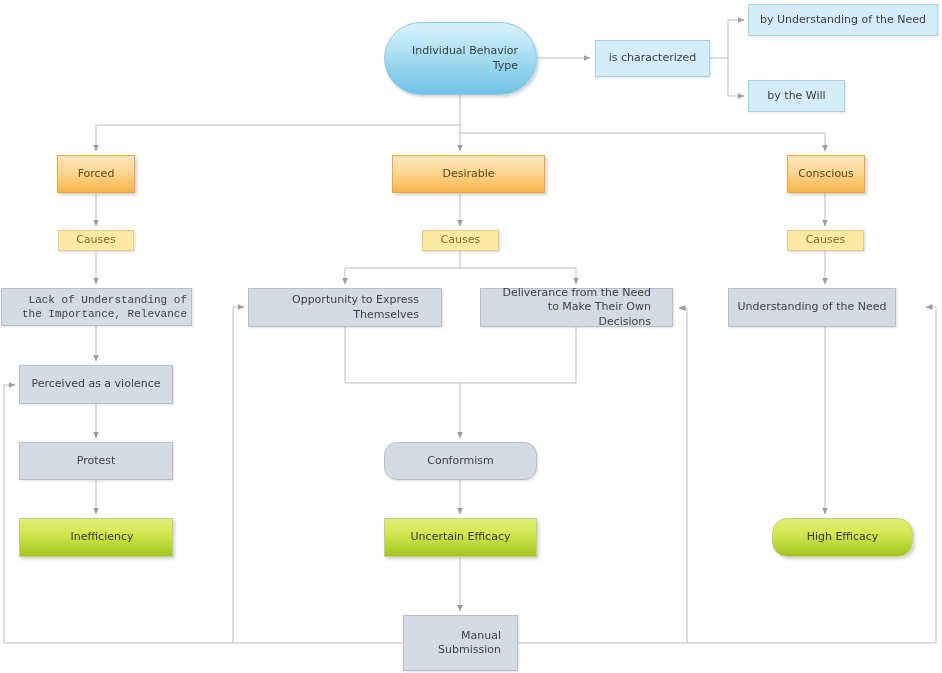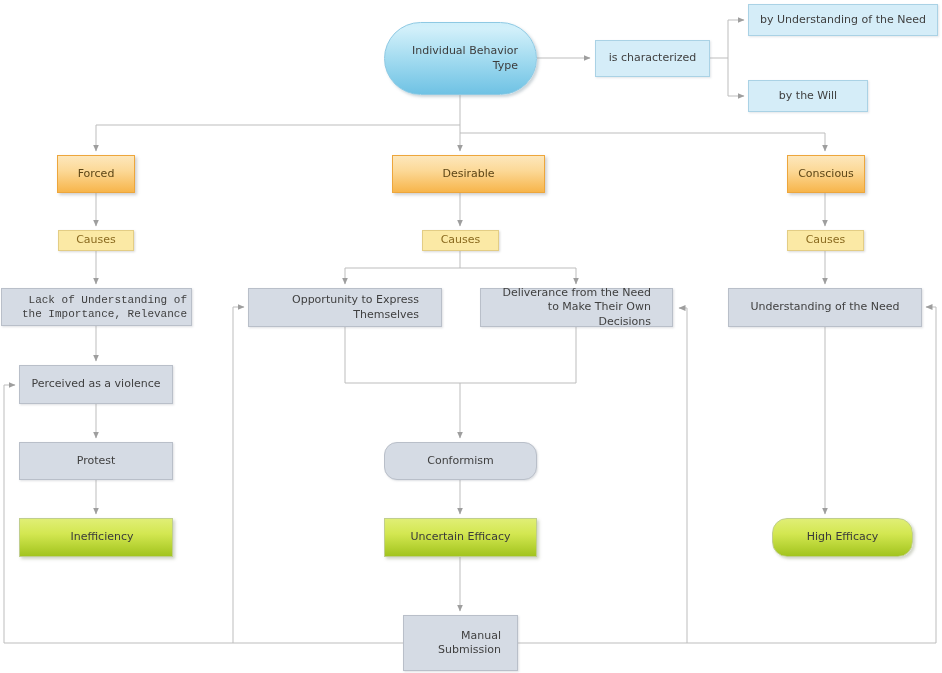--- a/index.html
+++ b/index.html
@@ -92,41 +92,41 @@
       <polyline points="687,643 687,308 679,308" marker-end="url(#arw)"></polyline>
     </g>
   </svg>
 
   <div class="node stadium" style="left:384px;top:22px;width:153px;height:73px;">Individual Behavior Type</div>
 
   <div class="node info" style="left:595px;top:40px;width:115px;height:37px;">is characterized</div>
 
   <div class="node info" style="left:748px;top:4px;width:190px;height:32px;">by Understanding of the Need</div>
 
-  <div class="node info" style="left:748px;top:80px;width:120px;height:32px;">by the Will</div>
+  <div class="node info" style="left:748px;top:80px;width:97px;height:32px;">by the Will</div>
 
   <div class="node category" style="left:57px;top:155px;width:78px;height:38px;">Forced</div>
 
   <div class="node category" style="left:384px;top:155px;width:153px;height:38px;margin-left:8px;">Desirable</div>
 
   <div class="node category" style="left:787px;top:155px;width:78px;height:38px;">Conscious</div>
 
   <div class="node causes" style="left:58px;top:230px;width:76px;height:21px;">Causes</div>
 
   <div class="node causes" style="left:422px;top:230px;width:77px;height:21px;">Causes</div>
 
   <div class="node causes" style="left:787px;top:230px;width:77px;height:21px;">Causes</div>
 
   <div class="node state" style="left:1px;top:288px;width:191px;height:38px;padding:0 4px;font-family:Liberation Mono, monospace;">Lack of Understanding of the Importance, Relevance</div>
 
   <div class="node state" style="left:248px;top:288px;width:194px;height:39px;padding:0 22px;">Opportunity to Express Themselves</div>
 
   <div class="node state" style="left:480px;top:288px;width:193px;height:39px;padding:0 21px;">Deliverance from the Need to Make Their Own Decisions</div>
 
-  <div class="node state" style="left:728px;top:288px;width:194px;height:39px;">Understanding of the Need</div>
+  <div class="node state" style="left:728px;top:288px;width:168px;height:39px;">Understanding of the Need</div>
 
   <div class="node state" style="left:19px;top:365px;width:154px;height:39px;">Perceived as a violence</div>
 
   <div class="node state" style="left:19px;top:442px;width:154px;height:38px;">Protest</div>
 
   <div class="node state" style="left:384px;top:442px;width:153px;height:38px;border-radius:13px;">Conformism</div>
 
   <div class="node outcome" style="left:19px;top:518px;width:154px;height:39px;padding-left:12px;">Inefficiency</div>
 
   <div class="node outcome" style="left:384px;top:518px;width:153px;height:39px;">Uncertain Efficacy</div>

